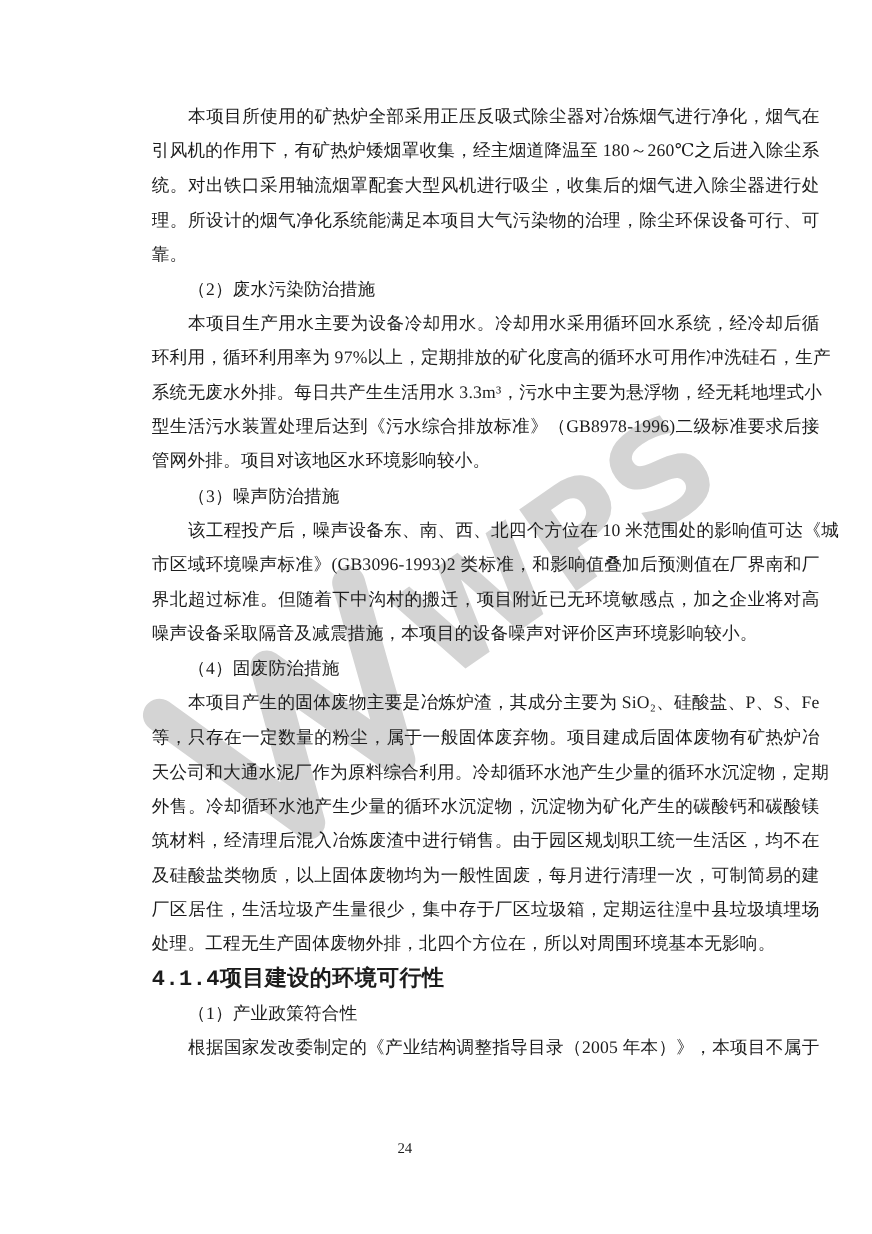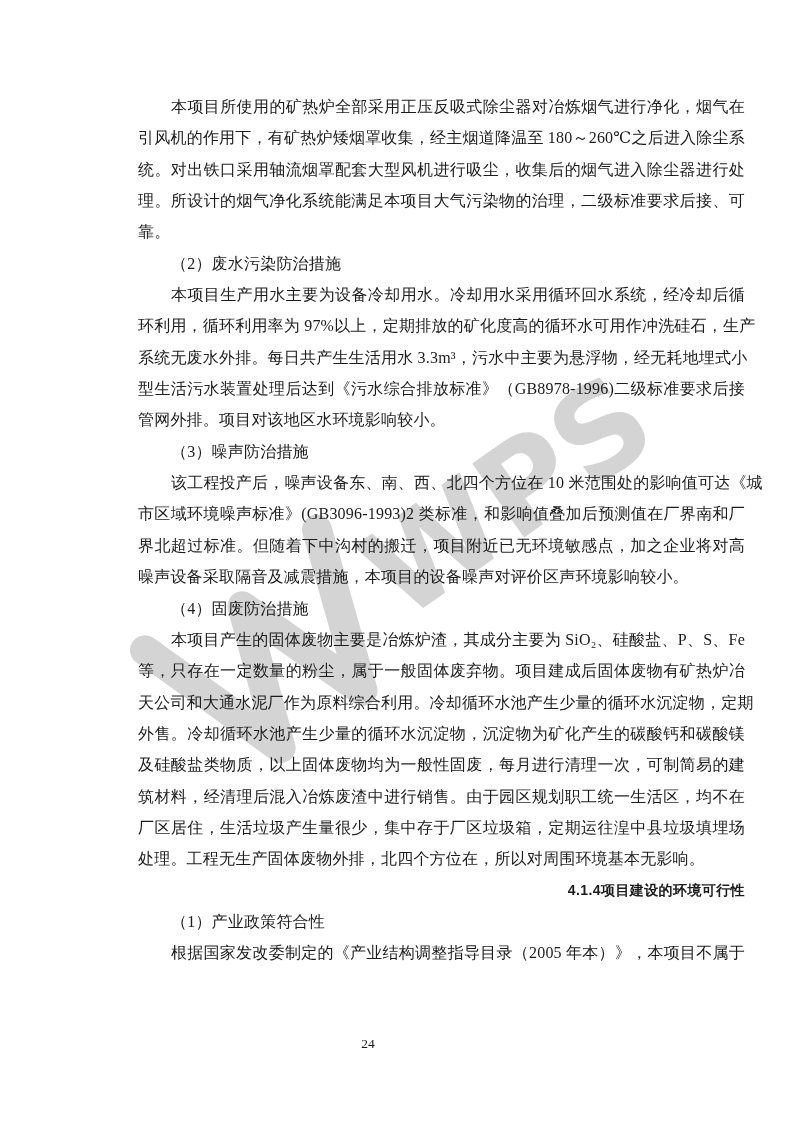--- a/index.html
+++ b/index.html
@@ -44,25 +44,24 @@
     white-space: nowrap;
     text-align: left;
     letter-spacing: 0.2px;
   }
   .line.just {
     text-align: justify;
     text-align-last: justify;
   }
   .line.indent { text-indent: 33px; }
   .block.heading .line {
-    font-family: Liberation Sans, sans-serif;
+    font-family: Liberation Mono, monospace;
     font-weight: bold;
-    font-size: 14px;
+    font-size: 20px;
     letter-spacing: 0.4px;
-    text-align: right;
   }
 
   .footer {
     position: absolute;
     left: 0; top: 1036px;
     width: 736px;
     text-align: center;
     font-size: 13.5px;
     z-index: 2;
   }
@@ -77,21 +76,21 @@
       <path d="M 25,38 L 80,196 L 130,58 L 180,196 L 235,38" fill="none" stroke="#d4d4d4" stroke-width="30" stroke-linecap="round" stroke-linejoin="round"></path>
       <text x="252" y="163" font-size="124" fill="#d4d4d4">WPS</text>
     </svg>
   </div>
 
   <div class="doc-body">
       <div class="block body">
         <div class="line indent just">本项目所使用的矿热炉全部采用正压反吸式除尘器对冶炼烟气进行净化，烟气在</div>
         <div class="line just">引风机的作用下，有矿热炉矮烟罩收集，经主烟道降温至 180～260℃之后进入除尘系</div>
         <div class="line just">统。对出铁口采用轴流烟罩配套大型风机进行吸尘，收集后的烟气进入除尘器进行处</div>
-        <div class="line just">理。所设计的烟气净化系统能满足本项目大气污染物的治理，二级标准要求后接、可</div>
+        <div class="line just">理。所设计的烟气净化系统能满足本项目大气污染物的治理，除尘环保设备可行、可</div>
         <div class="line">靠。</div>
       </div>
       <div class="block subhead">
         <div class="line indent">（2）废水污染防治措施</div>
       </div>
       <div class="block body">
         <div class="line indent just">本项目生产用水主要为设备冷却用水。冷却用水采用循环回水系统，经冷却后循</div>
         <div class="line just">环利用，循环利用率为 97%以上，定期排放的矿化度高的循环水可用作冲洗硅石，生产</div>
         <div class="line just">系统无废水外排。每日共产生生活用水 3.3m³，污水中主要为悬浮物，经无耗地埋式小</div>
         <div class="line just">型生活污水装置处理后达到《污水综合排放标准》（GB8978-1996)二级标准要求后接</div>
@@ -107,22 +106,22 @@
         <div class="line">噪声设备采取隔音及减震措施，本项目的设备噪声对评价区声环境影响较小。</div>
       </div>
       <div class="block subhead">
         <div class="line indent">（4）固废防治措施</div>
       </div>
       <div class="block body">
         <div class="line indent just">本项目产生的固体废物主要是冶炼炉渣，其成分主要为 SiO₂、硅酸盐、P、S、Fe</div>
         <div class="line just">等，只存在一定数量的粉尘，属于一般固体废弃物。项目建成后固体废物有矿热炉冶</div>
         <div class="line just">天公司和大通水泥厂作为原料综合利用。冷却循环水池产生少量的循环水沉淀物，定期</div>
         <div class="line just">外售。冷却循环水池产生少量的循环水沉淀物，沉淀物为矿化产生的碳酸钙和碳酸镁</div>
+        <div class="line just">筑材料，经清理后混入冶炼废渣中进行销售。由于园区规划职工统一生活区，均不在</div>
         <div class="line just">及硅酸盐类物质，以上固体废物均为一般性固废，每月进行清理一次，可制简易的建</div>
-        <div class="line just">筑材料，经清理后混入冶炼废渣中进行销售。由于园区规划职工统一生活区，均不在</div>
         <div class="line just">厂区居住，生活垃圾产生量很少，集中存于厂区垃圾箱，定期运往湟中县垃圾填埋场</div>
         <div class="line">处理。工程无生产固体废物外排，北四个方位在，所以对周围环境基本无影响。</div>
       </div>
       <div class="block heading">
         <div class="line">4.1.4项目建设的环境可行性</div>
       </div>
       <div class="block subhead">
         <div class="line indent">（1）产业政策符合性</div>
       </div>
       <div class="block body">

